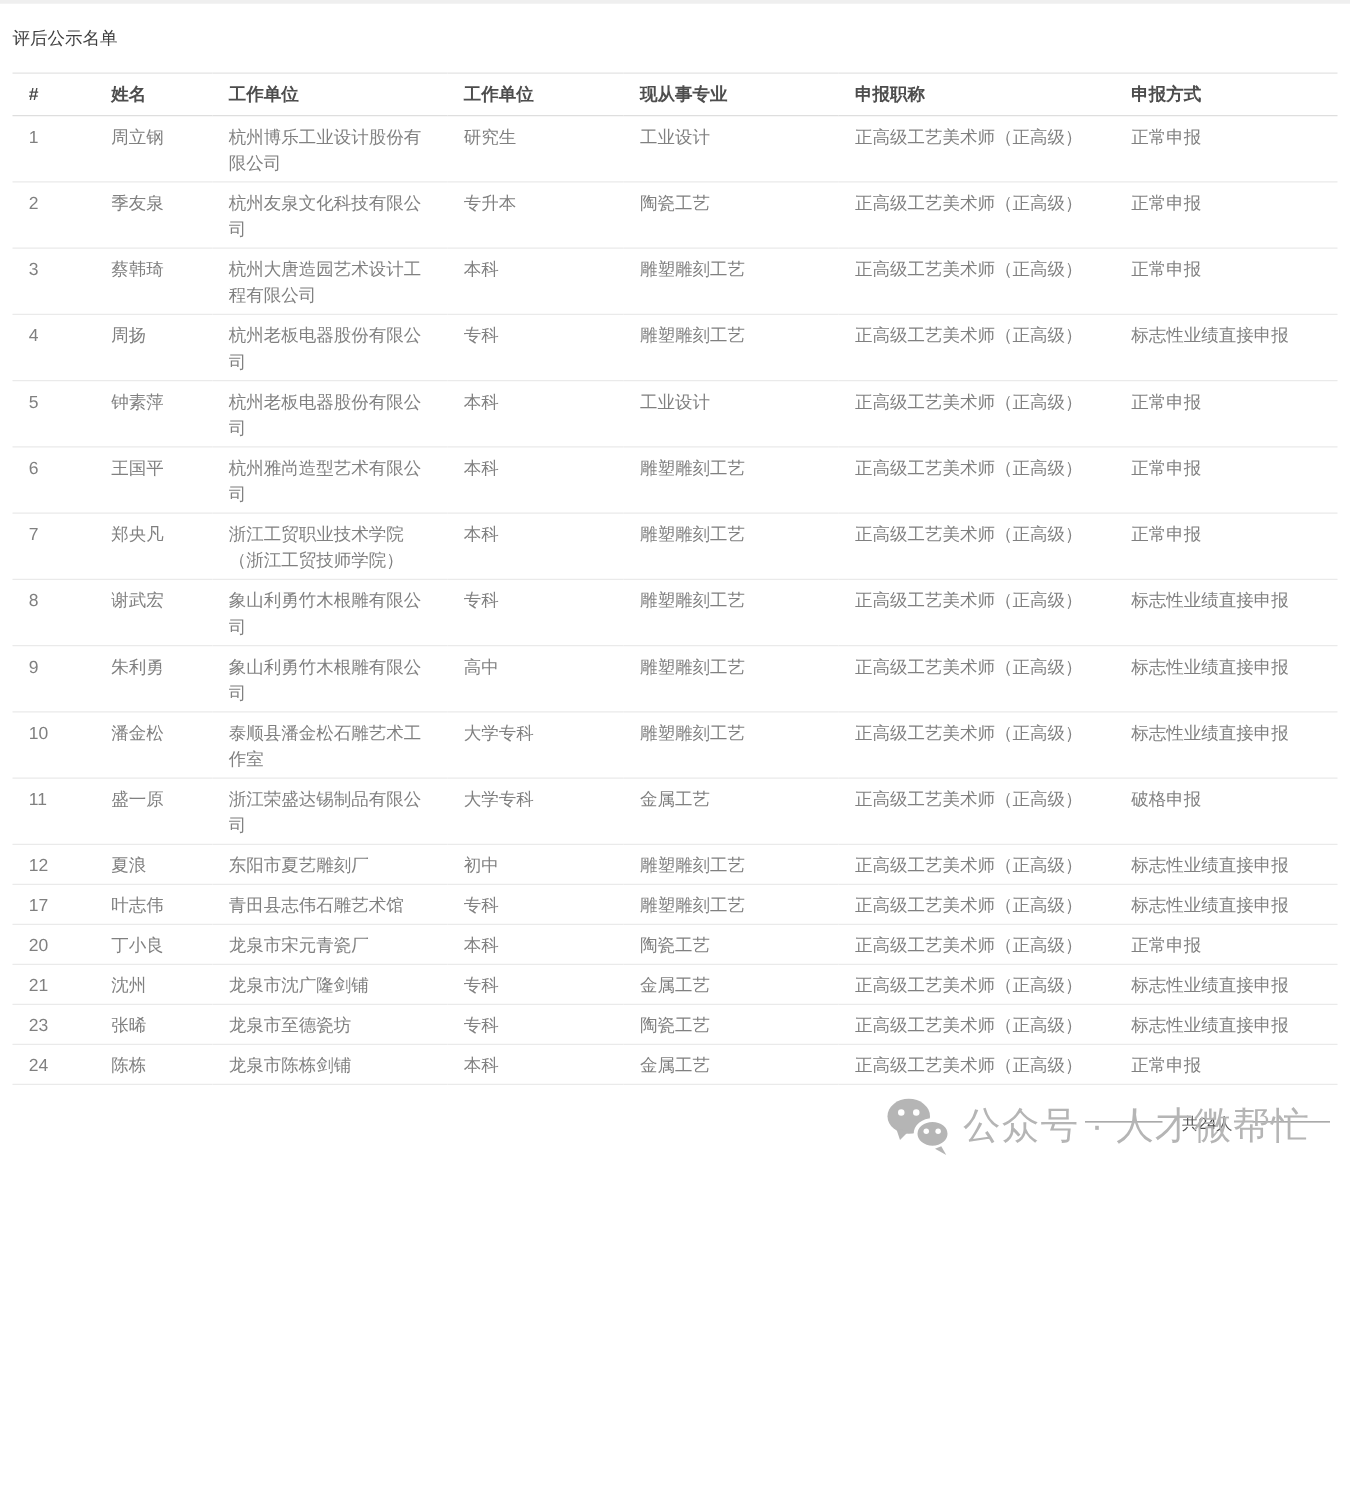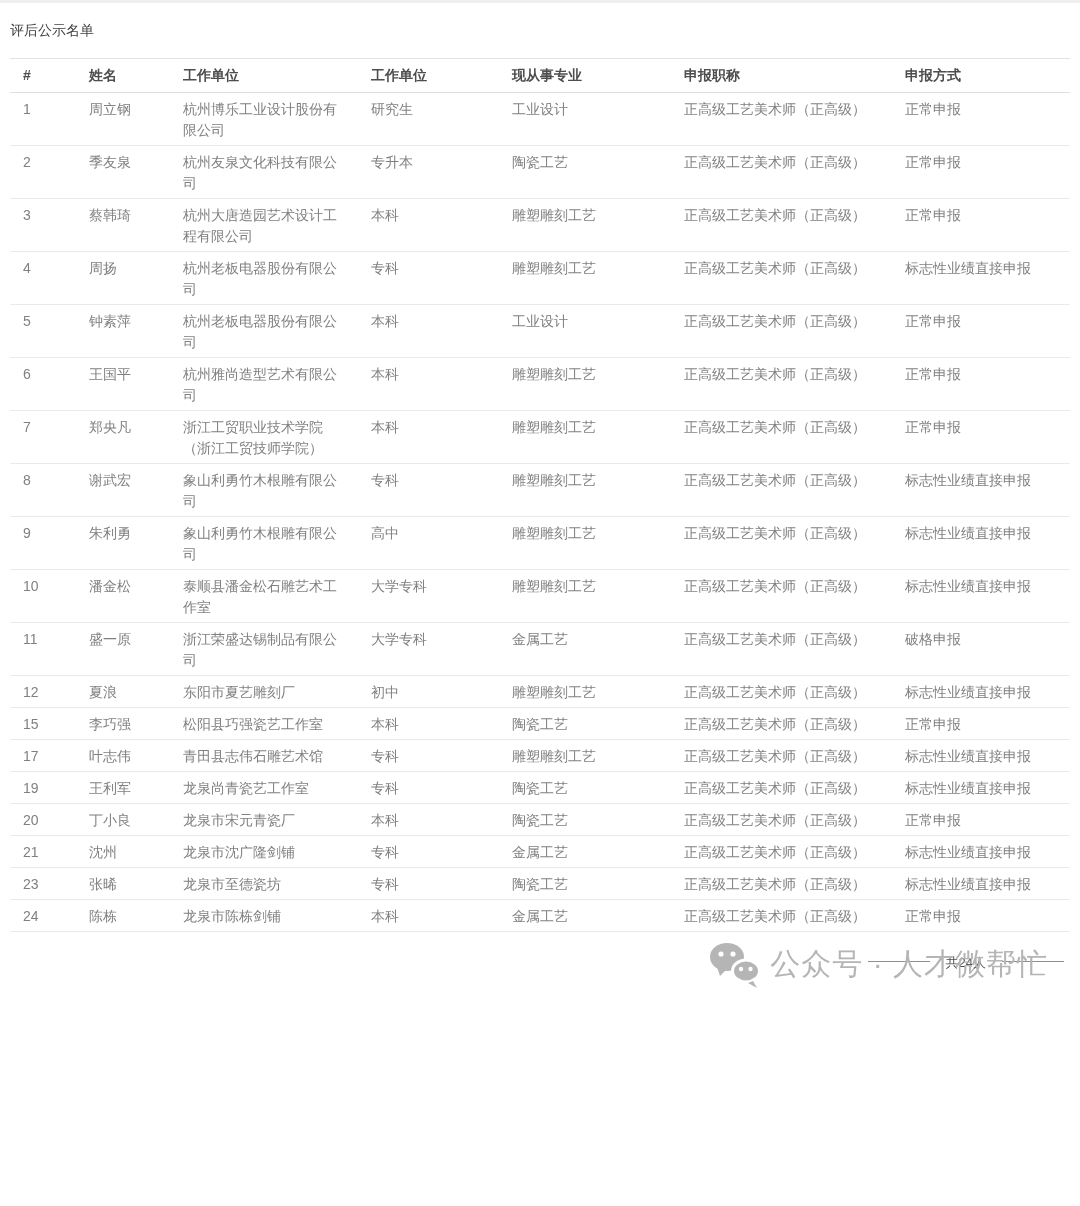--- a/index.html
+++ b/index.html
@@ -223,43 +223,25 @@
       <tr>
         <td>12</td>
         <td>夏浪</td>
         <td>东阳市夏艺雕刻厂</td>
         <td>初中</td>
         <td>雕塑雕刻工艺</td>
         <td>正高级工艺美术师（正高级）</td>
         <td>标志性业绩直接申报</td>
       </tr>
       <tr>
-        <td>15</td>
-        <td>李巧强</td>
-        <td>松阳县巧强瓷艺工作室</td>
-        <td>本科</td>
-        <td>陶瓷工艺</td>
-        <td>正高级工艺美术师（正高级）</td>
-        <td>正常申报</td>
-      </tr>
-      <tr>
         <td>17</td>
         <td>叶志伟</td>
         <td>青田县志伟石雕艺术馆</td>
         <td>专科</td>
         <td>雕塑雕刻工艺</td>
-        <td>正高级工艺美术师（正高级）</td>
-        <td>标志性业绩直接申报</td>
-      </tr>
-      <tr>
-        <td>19</td>
-        <td>王利军</td>
-        <td>龙泉尚青瓷艺工作室</td>
-        <td>专科</td>
-        <td>陶瓷工艺</td>
         <td>正高级工艺美术师（正高级）</td>
         <td>标志性业绩直接申报</td>
       </tr>
       <tr>
         <td>20</td>
         <td>丁小良</td>
         <td>龙泉市宋元青瓷厂</td>
         <td>本科</td>
         <td>陶瓷工艺</td>
         <td>正高级工艺美术师（正高级）</td>

